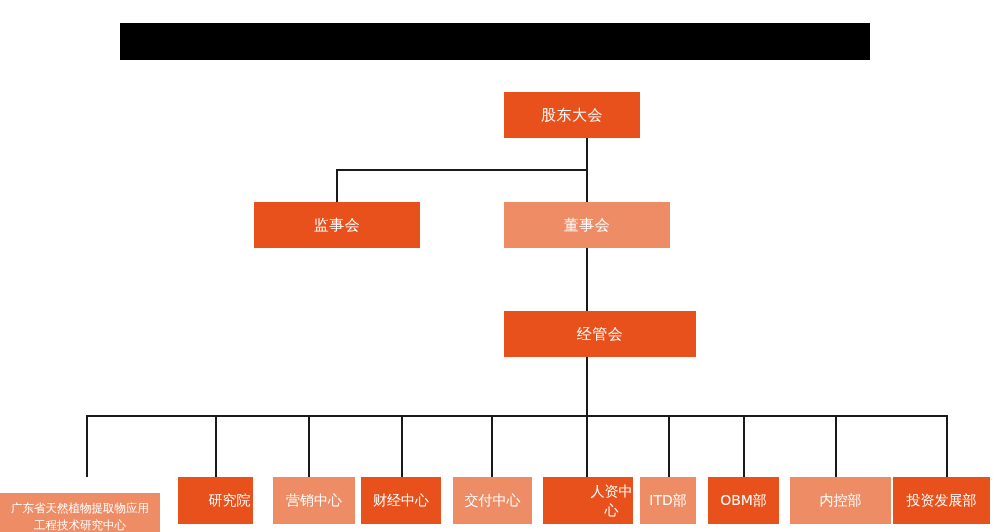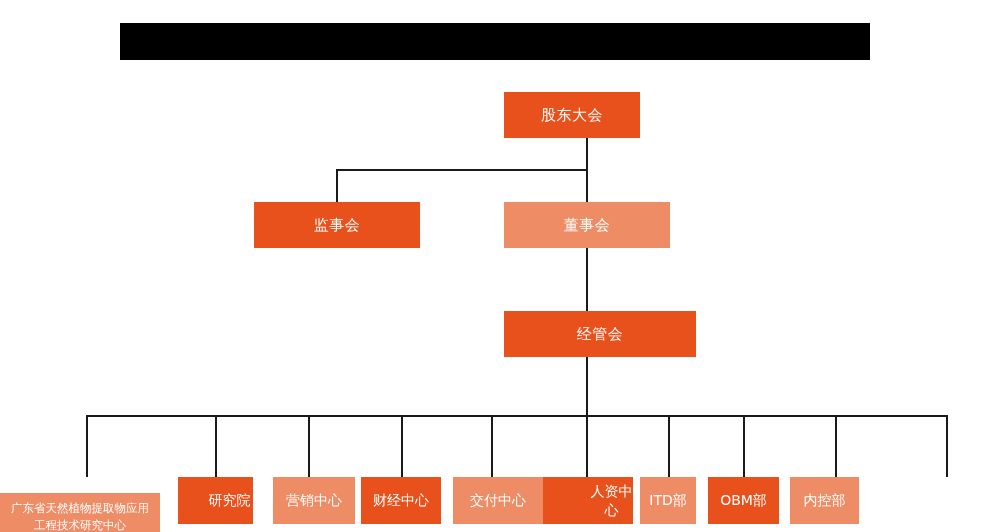--- a/index.html
+++ b/index.html
@@ -117,24 +117,25 @@
   <div class="node node-exec dark">经管会</div>
 
   <div class="leaf light wrap" style="left:0px;   width:160px;">广东省天然植物提取物应用工程技术研究中心</div>
 
   <div class="leaf dark" style="left:178px; width:75px;padding-left:28px;">研究院</div>
 
   <div class="leaf light" style="left:273px; width:82px;">营销中心</div>
 
   <div class="leaf dark" style="left:361px; width:80px;">财经中心</div>
 
-  <div class="leaf light" style="left:453px; width:90px;">交付中心</div>
+  <div class="leaf light" style="left:453px; width:79px;">交付中心</div>
 
   <div class="leaf dark" style="left:543px; width:90px;padding-left:47px;">人资中心</div>
 
   <div class="leaf light" style="left:640px; width:56px;">ITD部</div>
 
   <div class="leaf dark" style="left:708px; width:71px;">OBM部</div>
 
-  <div class="leaf light" style="left:790px; width:69px;">内控部</div>
+  <div class="leaf light" style="left:790px; width:101px;">内控部</div>
 
+  <div class="leaf dark" style="left:893px; width:97px;">投资发展部</div>
 
 </div>
 
 </body></html>

